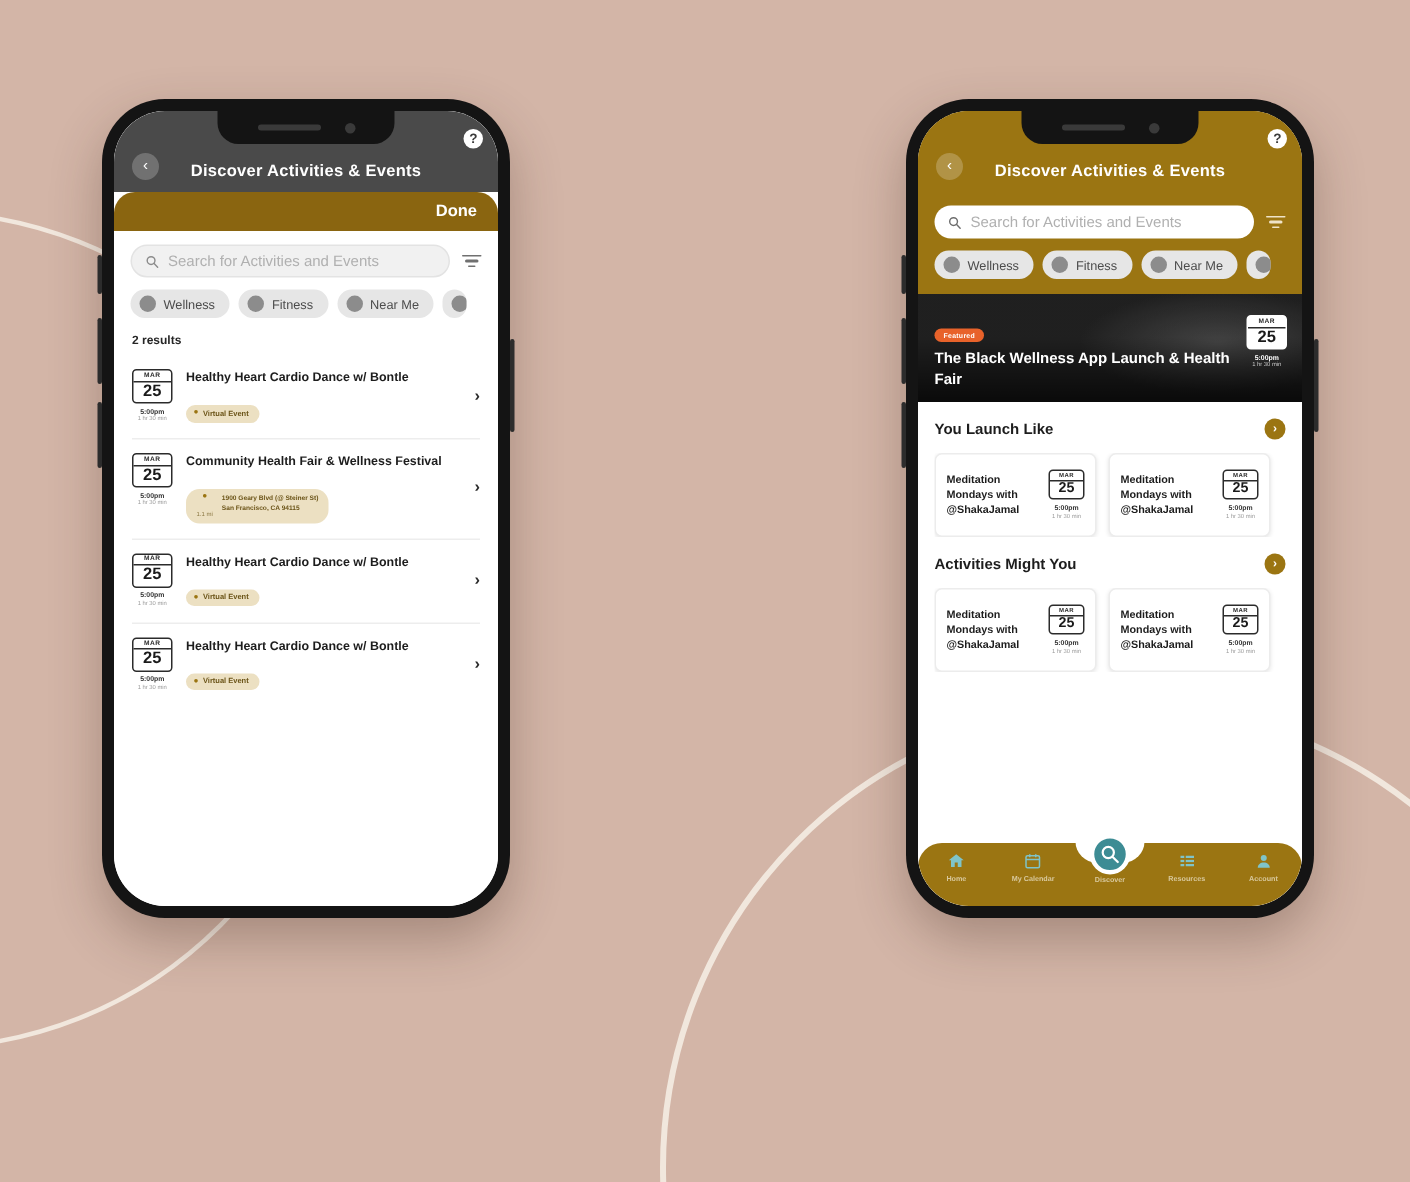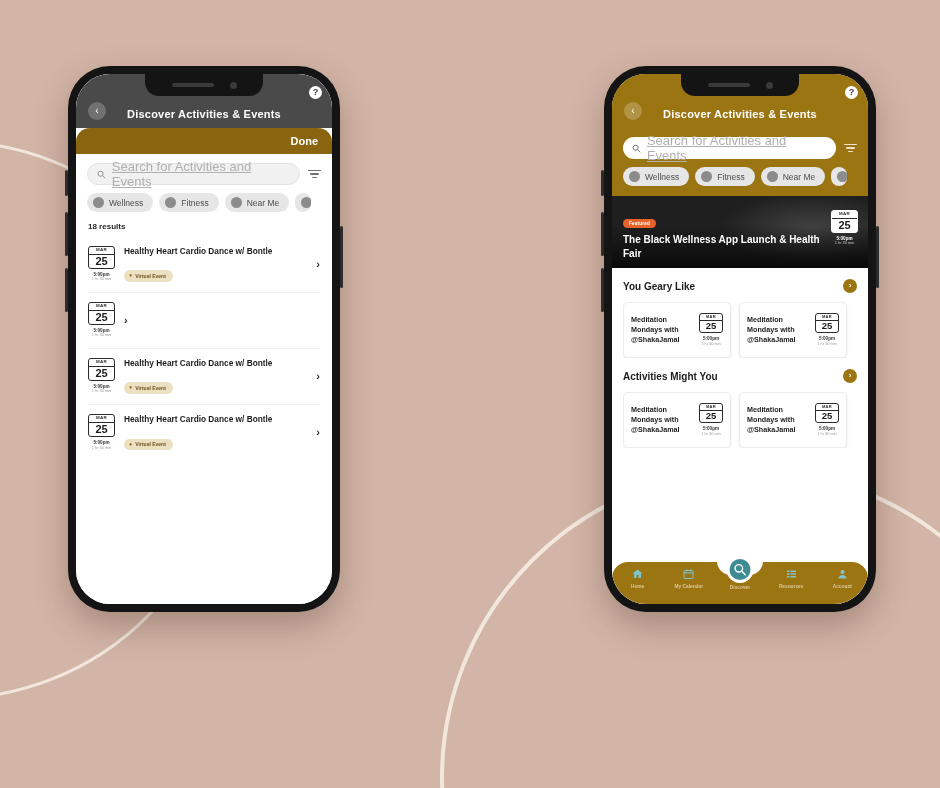--- a/index.html
+++ b/index.html
@@ -110,21 +110,21 @@
 
   
   .search-row { display: flex; align-items: center; gap: 8px; padding: 9px 11px 0; }
   .search-box {
     flex: 1; height: 22px; border-radius: 11px;
     display: flex; align-items: center; gap: 6px;
     padding: 0 9px;
   }
   .search-box.light { background: #f1f1f1; border: 1px solid #e3e3e3; }
   .search-box.white  { background: #ffffff; }
-  .search-box .ph { font-size: 13px; color: #b0b0b0; text-decoration: underline; }
+  .search-box .ph { font-size: 10px; color: #b0b0b0; }
   .filter-icon { display: flex; flex-direction: column; gap: 2px; align-items: center; width: 13px; }
   .filter-icon i { display: block; height: 1.6px; background: #707070; border-radius: 1px; }
   .filter-icon.on-gold i { background: #efe3c8; }
   .filter-icon i:nth-child(1) { width: 13px; }
   .filter-icon i:nth-child(2) { width: 9px; }
   .filter-icon i:nth-child(3) { width: 5px; }
 
   
   .chips { display: flex; gap: 6px; padding: 8px 0 0 11px; overflow: hidden; }
   .chip {
@@ -330,21 +330,21 @@
         </div>
         <div class="chip">
           <span class="dot"></span>
           <span class="lbl">Near Me</span>
         </div>
         <div class="chip partial">
           <span class="dot"></span>
         </div>
       </div>
 
-      <div class="results-count">18 results</div>
+      <div class="results-count">2 results</div>
 
       <div class="evt-list">
 
         <div class="evt-row">
           <div class="datebox">
             <div class="cal">
               <span class="mon">MAR</span>
               <span class="day">25</span>
             </div>
             <div class="time">5:00pm</div>
@@ -361,20 +361,33 @@
         </div>
 
         <div class="evt-row">
           <div class="datebox">
             <div class="cal">
               <span class="mon">MAR</span>
               <span class="day">25</span>
             </div>
             <div class="time">5:00pm</div>
             <div class="dur">1 hr 30 min</div>
+          </div>
+          <div class="evt-body">
+            <div class="evt-title">Community Health Fair &amp; Wellness Festival</div>
+            <div class="badge addr">
+              <span class="pinwrap">
+                <span class="pin">●</span>
+                <span class="dist">1.1 mi</span>
+              </span>
+              <span class="col">
+                <span class="l1">1900 Geary Blvd (@ Steiner St)</span>
+                <span class="l2">San Francisco, CA 94115</span>
+              </span>
+            </div>
           </div>
           <div class="chev">›</div>
         </div>
 
         <div class="evt-row">
           <div class="datebox">
             <div class="cal">
               <span class="mon">MAR</span>
               <span class="day">25</span>
             </div>
@@ -481,21 +494,21 @@
             <span class="mon">MAR</span>
             <span class="day">25</span>
           </div>
           <div class="time">5:00pm</div>
           <div class="dur">1 hr 30 min</div>
         </div>
       </div>
 
       <div class="section">
         <div class="section-head">
-          <span class="section-title">You Geary Like</span>
+          <span class="section-title">You Launch Like</span>
           <span class="section-arrow">›</span>
         </div>
         <div class="card-row">
           <div class="mini-card">
             <span class="mc-title">Meditation Mondays with @ShakaJamal</span>
             <div class="datebox">
               <div class="cal">
                 <span class="mon">MAR</span>
                 <span class="day">25</span>
               </div>

